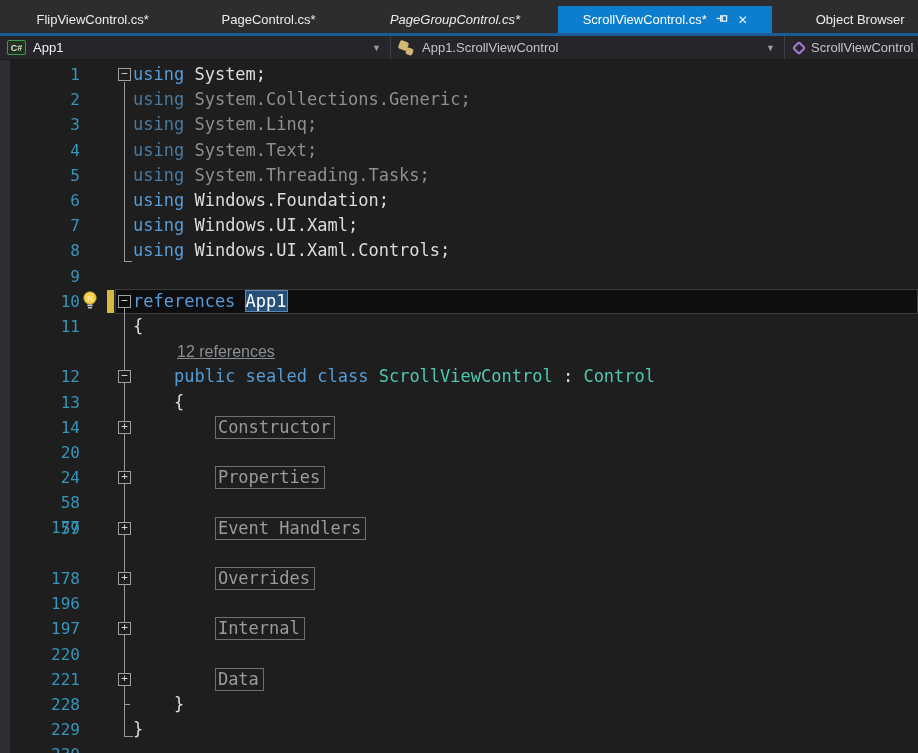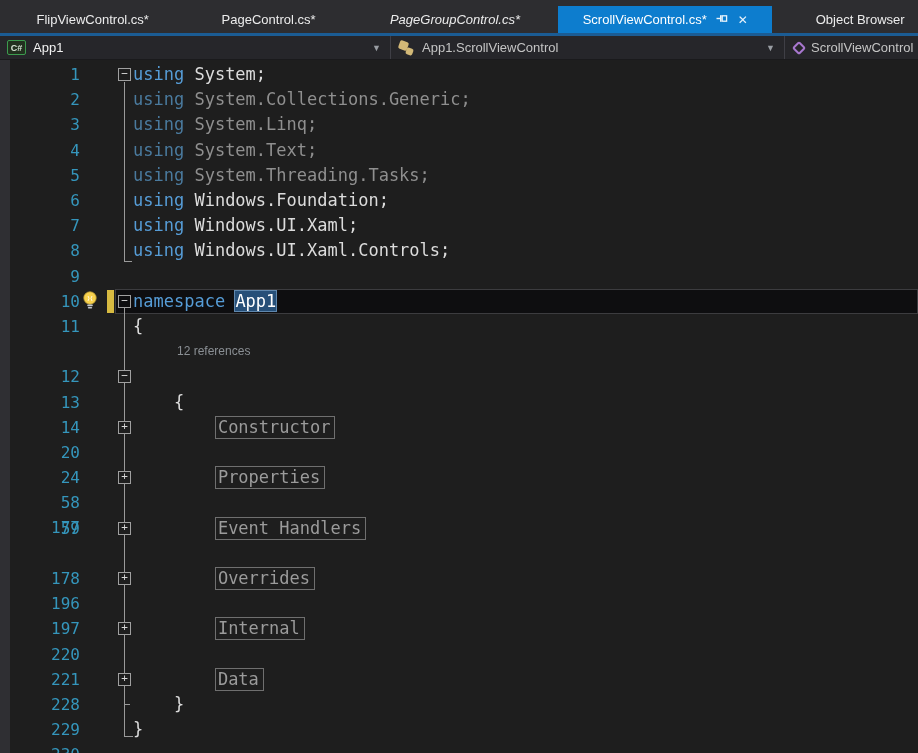--- a/index.html
+++ b/index.html
@@ -45,22 +45,22 @@
   .row .band{position:absolute;left:115px;right:0px;top:0;bottom:0;background:#0e0e10;
     border:1px solid #3c3c3f;box-sizing:border-box;z-index:0;}
   .ln{position:absolute;left:0;top:0;width:80px;text-align:right;font-size:16px;
     line-height:25.2px;color:#3596bc;z-index:2;}
   .fold{position:absolute;left:118px;top:6px;width:13px;height:13px;box-sizing:border-box;
     border:1px solid #a0a0a0;background:#1e1e1e;color:#d8d8d8;font-size:11px;line-height:10px;
     text-align:center;z-index:3;cursor:pointer;}
   .row.current .fold{background:transparent;}
   .code{position:absolute;left:133px;top:0;margin:0;font-family:inherit;font-size:17px;
     line-height:25.2px;white-space:pre;color:var(--pl);z-index:2;}
-  .code.lens{left:177px;font-family:"Liberation Sans",sans-serif;font-size:12px;
-    color:#8a8f94;}
+  .code.lens{left:177px;font-family:"Liberation Sans",sans-serif;font-size:16px;
+    color:#8a8f94;text-decoration:underline;}
   .t-kw{color:var(--kw);}
   .t-pl{color:var(--pl);}
   .t-ty{color:var(--ty);}
   .t-dim{color:var(--dim);}
   .t-kwd{color:var(--kwdim);}
   .t-sel{color:#ffffff;background:var(--selbg);box-shadow:0 0 0 1px var(--selborder);}
   .t-box{color:#9b9b9b;border:1px solid #6f6f6f;padding:0px 4px 1px 2px;}
   .changebar{position:absolute;left:107px;top:1px;bottom:1px;width:7px;
     background:var(--changebar);z-index:2;}
   .bulb{position:absolute;left:81px;top:1px;z-index:2;}
@@ -166,32 +166,33 @@
           <div class="band"></div>
           <span class="ln">10</span>
           <div class="changebar"></div>
           <span class="bulb"><svg width="18" height="22" viewBox="0 0 18 22">
               <circle cx="9" cy="8" r="6.2" fill="#f7d14d" stroke="#bb9c33" stroke-width="0.8"></circle>
               <path d="M7 6 q2 2 0 5 M11 6 q-2 2 0 5" stroke="#fff6d8" stroke-width="1" fill="none"></path>
               <rect x="6.2" y="14.6" width="5.6" height="1.6" rx="0.8" fill="#c2c6ca"></rect>
               <rect x="6.8" y="17" width="4.4" height="1.6" rx="0.8" fill="#c2c6ca"></rect>
             </svg></span>
           <span class="fold">−</span>
-          <pre class="code"><span class="t-kw">namespace</span><span class="t-pl"> </span><span class="t-sel">App1</span></pre>
+          <pre class="code"><span class="t-kw">references</span><span class="t-pl"> </span><span class="t-sel">App1</span></pre>
         </div>
         <div class="row" style="top: 254px;">
           <span class="ln">11</span>
           <pre class="code"><span class="t-pl">{</span></pre>
         </div>
         <div class="row" style="top: 279.2px;">
           <pre class="code lens">12 references</pre>
         </div>
         <div class="row" style="top: 304.4px;">
           <span class="ln">12</span>
           <span class="fold">−</span>
+          <pre class="code"><span class="t-pl">    </span><span class="t-kw">public sealed class</span><span class="t-pl"> </span><span class="t-ty">ScrollViewControl</span><span class="t-pl"> : </span><span class="t-ty">Control</span></pre>
         </div>
         <div class="row" style="top: 329.6px;">
           <span class="ln">13</span>
           <pre class="code"><span class="t-pl">    {</span></pre>
         </div>
         <div class="row" style="top: 354.8px;">
           <span class="ln">14</span>
           <span class="fold">+</span>
           <pre class="code"><span class="t-pl">        </span><span class="t-box">Constructor</span></pre>
         </div>

